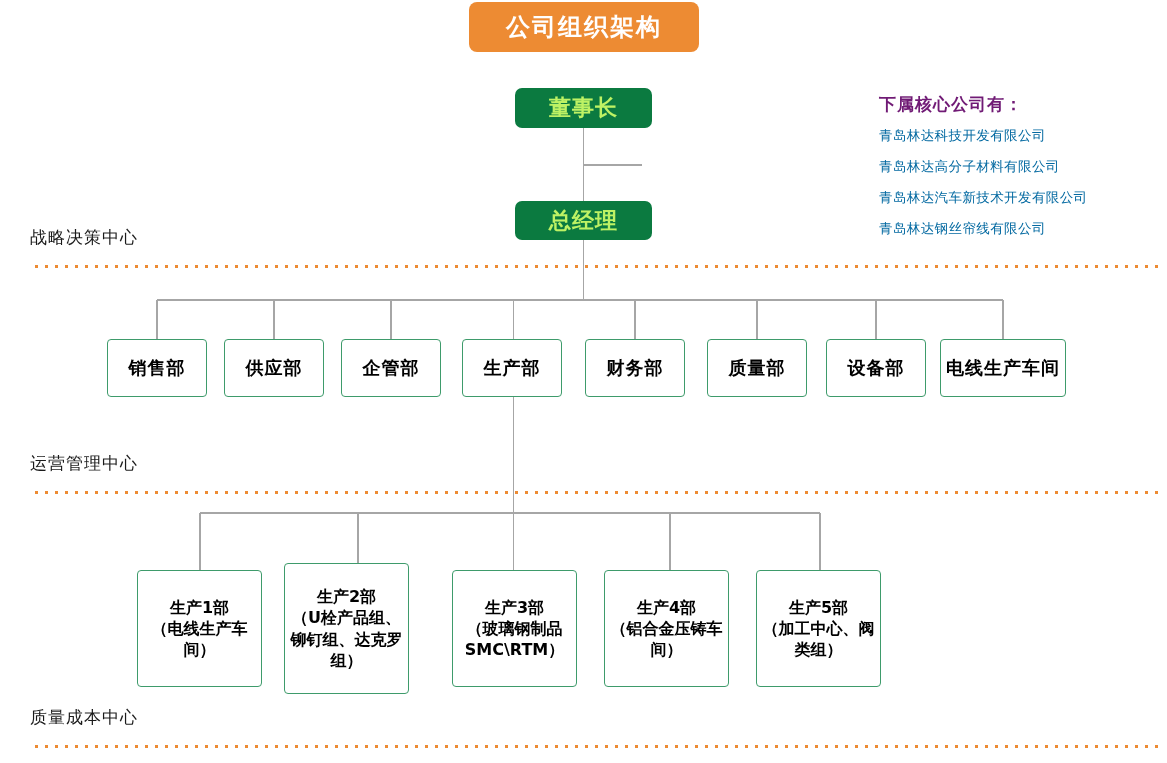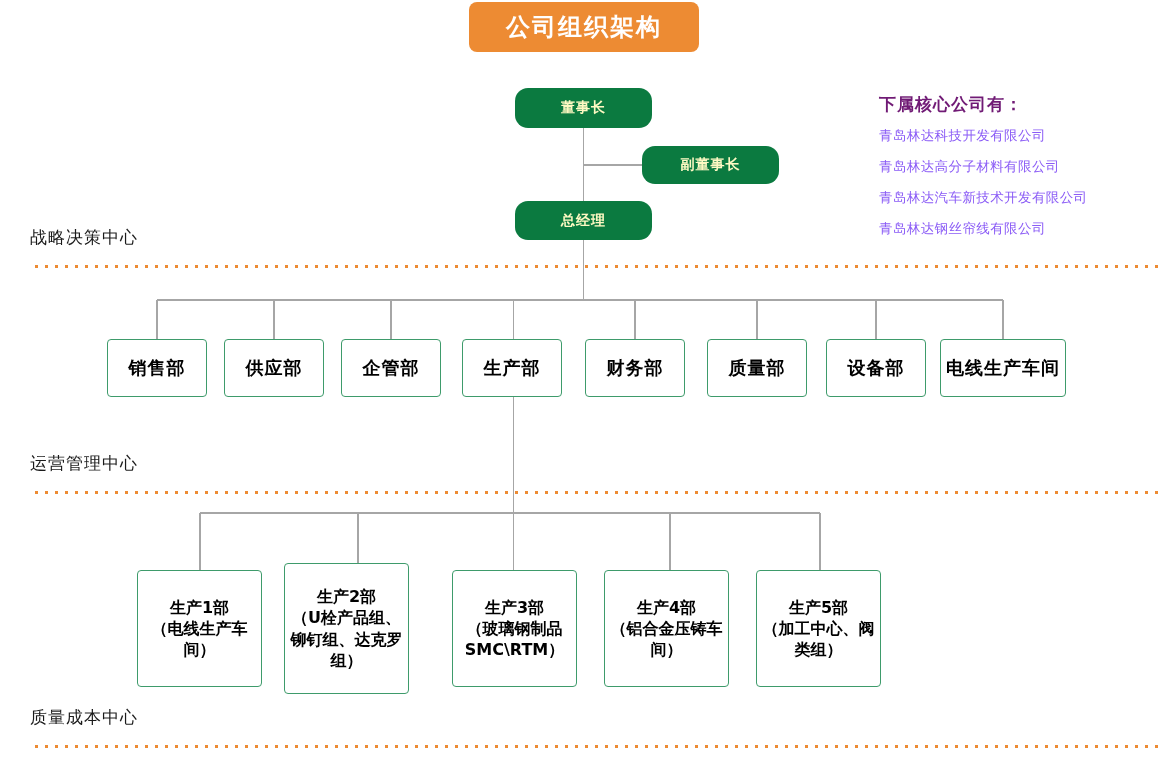--- a/index.html
+++ b/index.html
@@ -28,24 +28,24 @@
     display: flex; align-items: center; justify-content: center;
     color: #ffffff;
     font-size: 24px; font-weight: bold;
     letter-spacing: 2px;
   }
 
   
   .gbox {
     position: absolute;
     background: #0B7A40;
-    border-radius: 13px;
+    border-radius: 7px;
     display: flex; align-items: center; justify-content: center;
-    color: #fef9c3;
-    font-size: 14px; font-weight: bold;
+    color: #bef264;
+    font-size: 22px; font-weight: bold;
     letter-spacing: 1px;
   }
   .gbox.chairman   { left: 515px; top: 88px;  width: 137px; height: 40px; }
   .gbox.vice       { left: 642px; top: 146px; width: 137px; height: 38px; }
   .gbox.gm         { left: 515px; top: 201px; width: 137px; height: 39px; }
 
   
   .obox {
     position: absolute;
     background: #ffffff;
@@ -83,21 +83,21 @@
     background-repeat: repeat-x;
   }
 
   
   .subs { position: absolute; left: 879px; top: 93px; width: 280px; }
   .subs-title {
     color: #701a75; font-size: 17px; font-weight: bold;
     letter-spacing: 1px; margin: 0 0 11px 0; white-space: nowrap;
   }
   .subs-item {
-    color: #8b5cf6; font-size: 13.5px;
+    color: #0369a1; font-size: 13.5px;
     letter-spacing: 0.4px; margin: 0 0 13px 0; white-space: nowrap;
   }
 </style>
 </head>
 <body>
 
 <div id="canvas">
 
   <svg id="lines" viewBox="0 0 1167 763" width="1167" height="763" aria-hidden="true">
     <g stroke="#A6A6A6" stroke-width="1.2" fill="none" shape-rendering="crispEdges">
@@ -127,21 +127,20 @@
       <line x1="358" y1="513" x2="358" y2="570"></line>
       <line x1="513.5" y1="513" x2="513.5" y2="570"></line>
       <line x1="670" y1="513" x2="670" y2="570"></line>
       <line x1="820" y1="513" x2="820" y2="570"></line>
     </g>
   </svg>
 
   <div class="title-chip">公司组织架构</div>
 
   <div class="gbox chairman">董事长</div>
-  <div class="gbox vice">副董事长</div>
   <div class="gbox gm">总经理</div>
 
   <div class="subs">
     <div class="subs-title">下属核心公司有：</div>
     <div class="subs-item">青岛林达科技开发有限公司</div>
     <div class="subs-item">青岛林达高分子材料有限公司</div>
     <div class="subs-item">青岛林达汽车新技术开发有限公司</div>
     <div class="subs-item">青岛林达钢丝帘线有限公司</div>
   </div>
 

